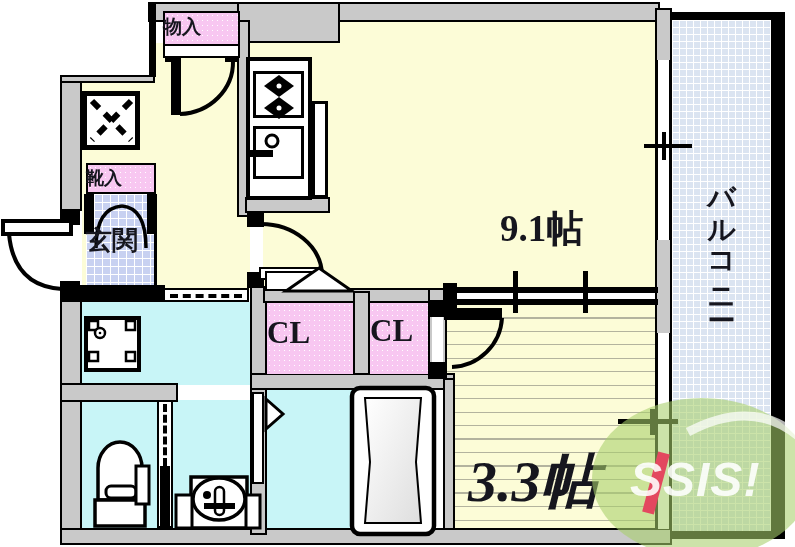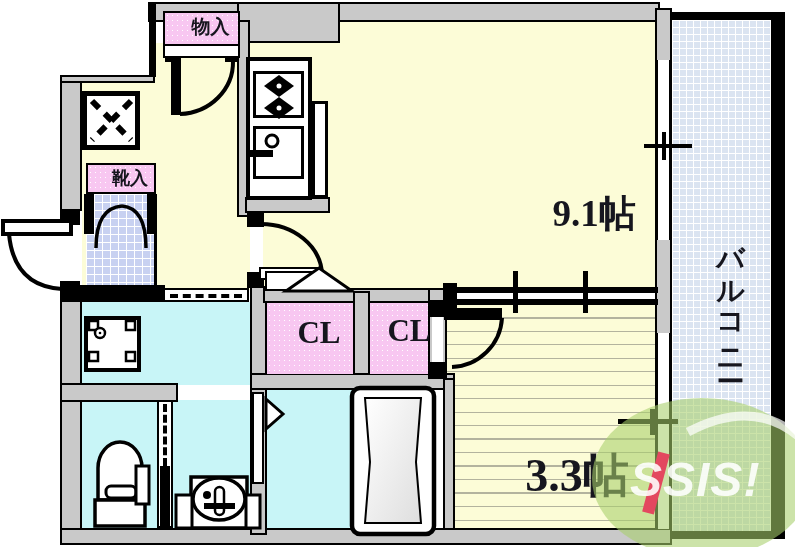--- a/index.html
+++ b/index.html
@@ -16,21 +16,21 @@
         background-image:radial-gradient(#ffffff 0.8px,transparent 0.8px);
         background-size:5px 5px;border:2px solid #000;}
   .tile{background-color:var(--tile,#C8D1F1);
         background-image:linear-gradient(#fff 1.2px,transparent 1.2px),linear-gradient(90deg,#fff 1.2px,transparent 1.2px);
         background-size:8px 8px;}
   .balc{background-color:var(--balcony_fill,#DBE4F1);
         background-image:linear-gradient(#fff 1.5px,transparent 1.5px),linear-gradient(90deg,#fff 1.5px,transparent 1.5px);
         background-size:7px 7px;
         border-top:8px solid #000;border-right:14px solid #000;border-bottom:8px solid #000;}
   .window{background:#fff;border-left:3px solid #000;border-right:3px solid #000;}
-  .jp{color:var(--text,#16161E);font-weight:bold;text-align:center;line-height:1.05;margin-left:9px;}
+  .jp{color:var(--text,#16161E);font-weight:bold;text-align:left;line-height:1.05;}
   .bordered{border:3px solid #000;background:#fff;}
   svg{position:absolute;left:0;top:0;}
 </style>
 </head>
 <body>
 
 <div id="plan">
 
   <div class="abs yellow" style="left:250px;top:20px;width:408px;height:270px;"></div>
   <div class="abs yellow" style="left:82px;top:83px;width:160px;height:207px;"></div>
@@ -173,23 +173,24 @@
 
     <rect x="191" y="477" width="56" height="51" fill="#fff" stroke="#000" stroke-width="3.5"></rect>
     <ellipse cx="219" cy="499" rx="26" ry="21" fill="#fff" stroke="#000" stroke-width="3.5"></ellipse>
     <rect x="176" y="495" width="16" height="33" fill="#fff" stroke="#000" stroke-width="3"></rect>
     <rect x="246" y="495" width="14" height="33" fill="#fff" stroke="#000" stroke-width="3"></rect>
     <rect x="215" y="487" width="9" height="28" rx="4.5" fill="#fff" stroke="#000" stroke-width="2.5"></rect>
     <rect x="204" y="503" width="31" height="6" fill="#000"></rect>
     <circle cx="207" cy="495" r="4" fill="#000"></circle>
   </svg>
 
-  <div class="abs jp" style="left:500px;top:195px;width:170px;font-size:37px;z-index:6;">9.1帖</div>
-  <div class="abs jp" style="left:468px;top:452px;width:200px;font-size:46px;z-index:6;">3.3帖</div>
+  <div class="abs jp" style="left:500px;top:210px;width:170px;font-size:37px;z-index:6;">9.1帖</div>
+  <div class="abs jp" style="left:468px;top:452px;width:200px;font-size:58px;z-index:6;font-style:italic;">3.3帖</div>
   <div class="abs jp" style="left:698px;top:166px;width:38px;height:264px;font-size:28px;letter-spacing:3px;writing-mode:vertical-rl;z-index:6;">バルコニー</div>
+  <div class="abs jp" style="left:86px;top:227px;width:72px;font-size:26px;z-index:6;">玄関</div>
   <div class="abs jp" style="left:267px;top:317px;width:86px;font-size:31px;z-index:6;">CL</div>
   <div class="abs jp" style="left:370px;top:315px;width:60px;font-size:31px;z-index:6;">CL</div>
   <div class="abs jp" style="left:163px;top:17px;width:77px;font-size:19px;z-index:6;">物入</div>
   <div class="abs jp" style="left:86px;top:169px;width:70px;font-size:18px;z-index:6;">靴入</div>
 
   <div class="abs" style="left:592px;top:398px;width:220px;height:160px;border-radius:50%;background:var(--logo_green,#A7CF6A);opacity:0.58;z-index:10;"></div>
   <svg width="795" height="547" viewBox="0 0 795 547" style="z-index:11;">
     <path d="M 688 432 Q 752 398 798 436" fill="none" stroke="rgba(255,255,255,0.7)" stroke-width="9"></path>
   </svg>
   <div class="abs" style="left:650px;top:452px;width:12px;height:62px;background:var(--logo_red,#E3485F);transform:rotate(15deg);z-index:12;"></div>

